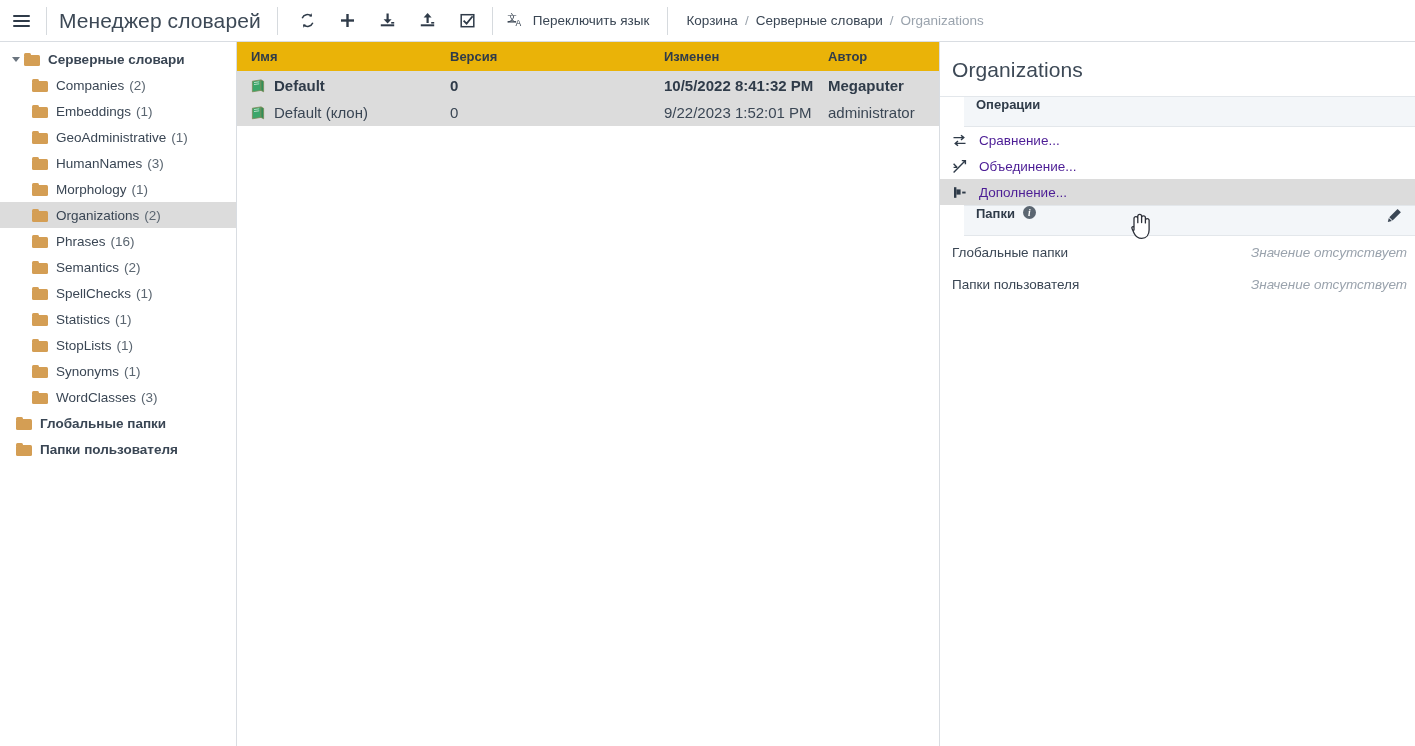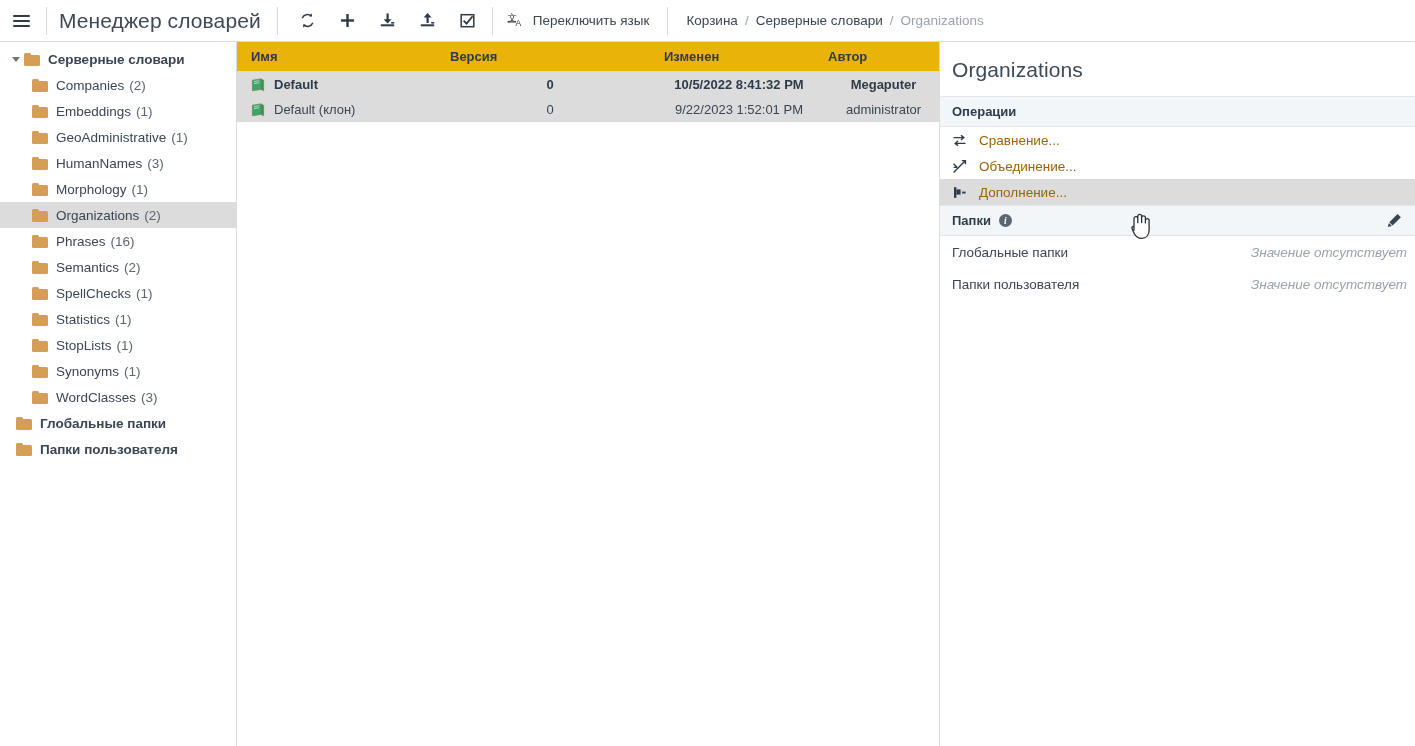--- a/index.html
+++ b/index.html
@@ -206,27 +206,26 @@
     text-align: left;
     font-size: 13px;
     font-weight: bold;
     color: #2f3b49;
     padding: 7px 0 7px 14px;
     border-bottom: 1px solid #d9dde2;
     background: #eab308;
     white-space: nowrap;
   }
   table.dict-table td {
-    font-size: 13px;
+    font-size: 15px;
     padding: 5px 0 5px 14px;
     color: #3a4654;
     white-space: nowrap;
     overflow: hidden;
     text-overflow: ellipsis;
-    text-align: center;
   }
   tr.row-selected td { background: #dcdcdc; }
   tr.row-bold td { font-weight: bold; color: #2f3b49; }
   .col-name { width: 185px; }
   .col-version { width: 200px; }
   .col-modified { width: 150px; }
   .name-cell {
     display: flex;
     align-items: center;
     gap: 9px;
@@ -252,25 +251,26 @@
     color: #3d4956;
     padding: 16px 0 14px 12px;
     border-bottom: 1px solid #e3e7eb;
     letter-spacing: 0.1px;
   }
   .section-head {
     background: #f3f6f9;
     border-bottom: 1px solid #e3e7eb;
     height: 29px;
     display: flex;
-    align-items: center;
+    align-items: flex-start;
     padding: 0 12px 0 12px;
     font-weight: bold;
     font-size: 13px;
     color: #2f3b49;
+    margin-left: 24px;
   }
   .section-head .sh-spacer { flex: 1; }
   .info-ico {
     width: 13px;
     height: 13px;
     margin-left: 8px;
     border-radius: 50%;
     background: #5b6671;
     color: #fff;
     font-size: 9.5px;
@@ -291,21 +291,21 @@
     cursor: pointer;
     color: #3a4654;
   }
   .op-list { padding: 0; }
   .op-item {
     height: 26px;
     display: flex;
     align-items: center;
     padding-left: 12px;
     font-size: 13.5px;
-    color: #a16207;
+    color: #4c1d95;
     cursor: pointer;
     white-space: nowrap;
   }
   .op-item.hover { background: #dcdcdc; }
   .op-ico {
     flex: 0 0 18px;
     width: 18px;
     display: flex;
     align-items: center;
     justify-content: flex-start;

